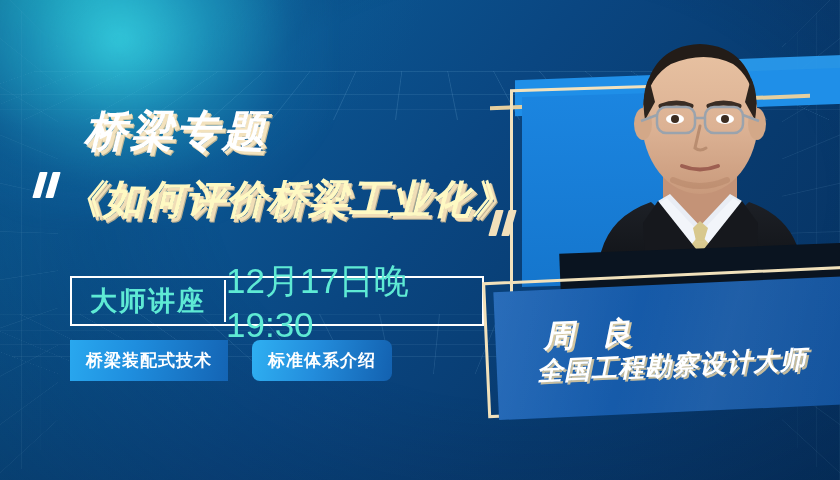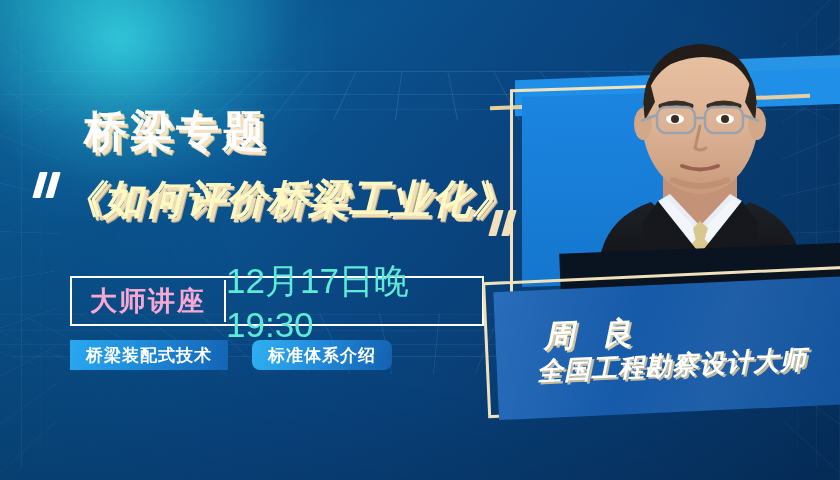--- a/index.html
+++ b/index.html
@@ -98,20 +98,21 @@
   .left-col {
     position: absolute;
     left: 0; top: 0;
     width: 520px; height: 480px;
   }
   .title-main {
     position: absolute;
     left: 84px; top: 103px;
     font-size: 43px;
     font-weight: bold;
+    font-style: italic;
     letter-spacing: 3px;
     color: #ffffff;
     text-shadow: 3px 3px 0 #f3e2bd, 4px 4px 0 rgba(222,198,150,0.85);
     white-space: nowrap;
   }
   .title-sub {
     position: absolute;
     left: 62px; top: 172px;
     font-size: 40px;
     font-weight: bold;
@@ -146,21 +147,21 @@
     display: flex;
     align-items: stretch;
   }
   .lecture-label {
     display: flex;
     align-items: center;
     justify-content: center;
     width: 152px;
     font-size: 27px;
     font-weight: bold;
-    color: #f9a8d4;
+    color: #5eead4;
     letter-spacing: 2px;
   }
   .lecture-div {
     width: 2px;
     background: #ffffff;
     margin: 2px 0;
   }
   .lecture-date {
     flex: 1;
     display: flex;
@@ -173,21 +174,21 @@
   }
 
   
   .pill-row {
     position: absolute;
     left: 70px; top: 340px;
     display: flex;
     gap: 24px;
   }
   .pill {
-    height: 30px;
+    height: 41px;
     padding: 0 16px;
     display: flex;
     align-items: center;
     justify-content: center;
     font-size: 17px;
     font-weight: bold;
     color: #ffffff;
     letter-spacing: 1px;
     background: linear-gradient(100deg, #29a8ef 0%, #1f8ede 40%, #1464b4 100%);
   }

